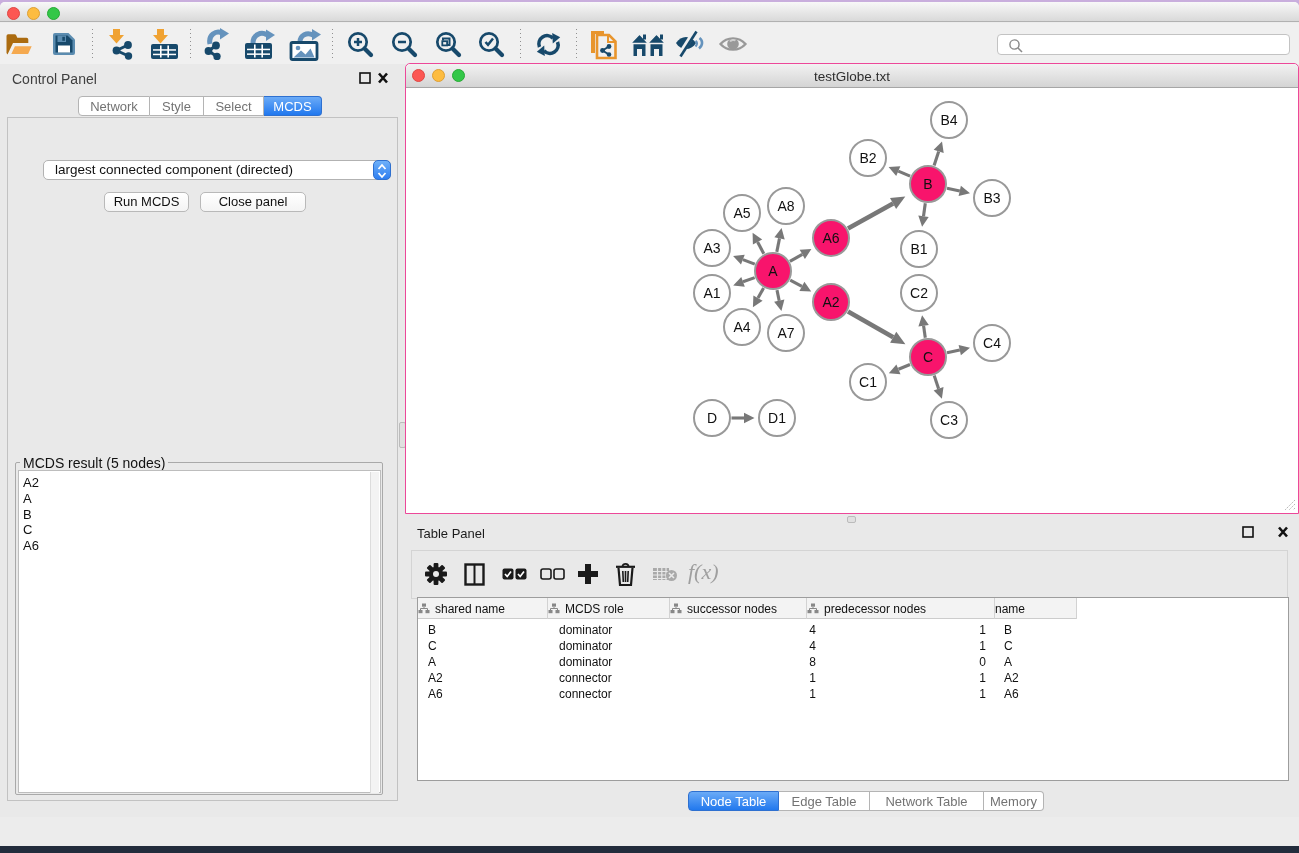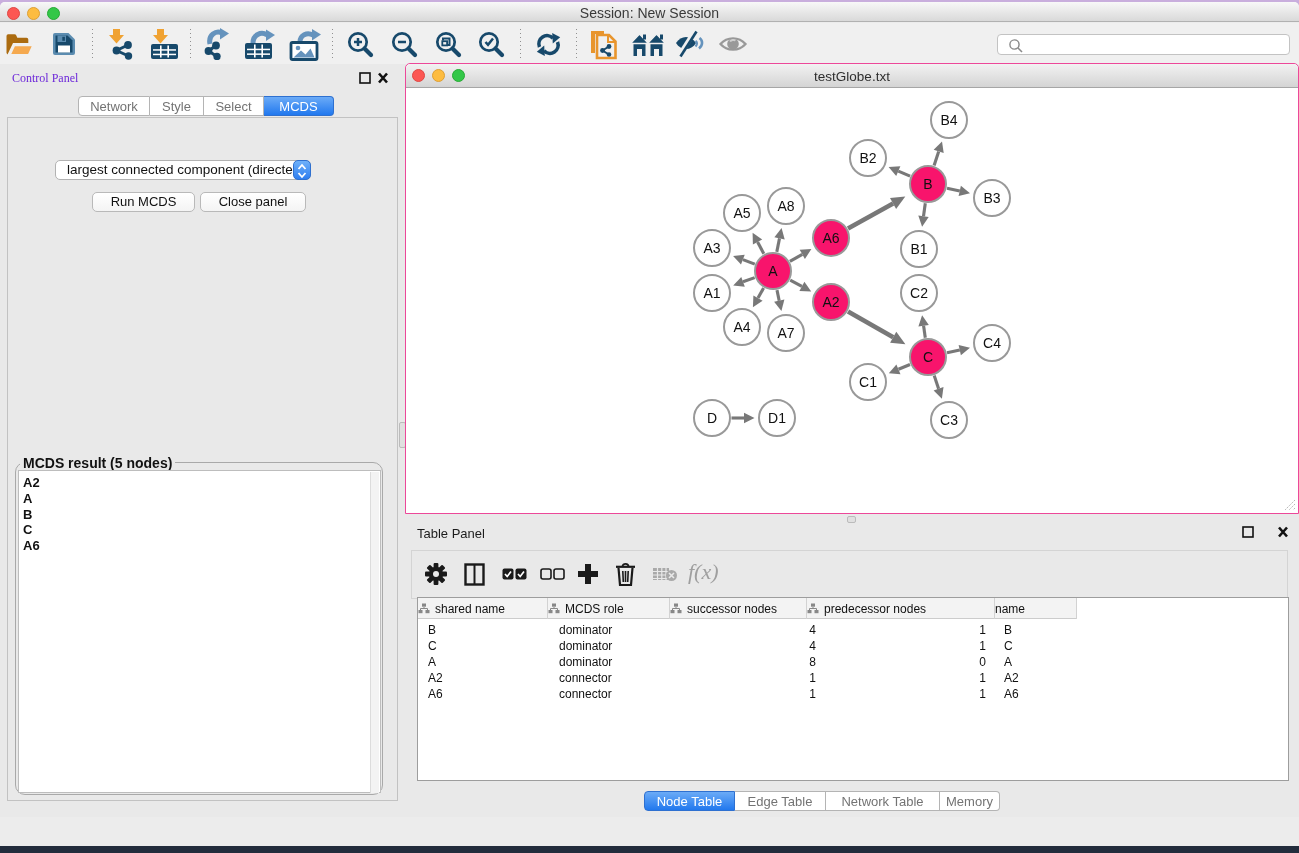--- a/index.html
+++ b/index.html
@@ -16,66 +16,65 @@
 .tl.g { left:47px; background:#33c748; border:1px solid #27aa35; }
 .apptitle { position:absolute; top:3px; left:0; width:100%; text-align:center; font-size:14px; color:#3a3a3a; }
 .toolbar { position:absolute; left:0; top:21px; width:1299px; height:42px; background:#f0f0f0; border-bottom:1px solid #bdbdbd; }
 .tbsep { position:absolute; top:6px; height:29px; width:1px;
   background-image:repeating-linear-gradient(#909090 0 1px, transparent 1px 4px); }
 .ticon { position:absolute; top:0; height:42px; display:flex; align-items:center; justify-content:center; }
 .search { position:absolute; left:997px; top:11px; width:293px; height:21px; background:#fff; border:1px solid #c3c3c3; border-radius:4px; }
 .main { position:absolute; left:0; top:62px; width:1299px; height:753px; background:#e9e9e9; }
 .statusbar { position:absolute; left:0; top:815px; width:1299px; height:29px; background:#ededed; border-top:1px solid #c6c6c6; }
 
-.cp-title { position:absolute; left:12px; top:7px; font-size:12px; color:#6d28d9;font-family:Liberation Serif, serif; }
+.cp-title { position:absolute; left:12px; top:7px; font-size:14px; color:#404040; }
 .panelbox { position:absolute; left:7px; top:53px; width:391px; height:684px; border:1px solid #c2c2c2; background:#e9e9e9; }
 .tabs { position:absolute; top:32px; left:78px; height:20px; display:flex; font-size:13px; }
 .tab { background:#fff; border:1px solid #b4b4b4; border-left:none; color:#737373; display:flex; align-items:center; justify-content:center; }
 .tab.first { border-left:1px solid #b4b4b4; border-radius:4px 0 0 4px; }
 .tab.last { border-radius:0 4px 4px 0; }
 .tab.active { background:linear-gradient(#6babf7,#2178ee); color:#fff; border-color:#2e70d0; }
 .optlabel { position:absolute; top:71px; left:0; width:100%; text-align:center; font-size:14px; color:#111; }
-.dropdown { position:absolute; left:43px; top:96px; width:256px; height:20px; background:#fff; border:1px solid #b2b2b2; border-radius:5px; font-size:13.5px; color:#111; line-height:18px; padding-left:11px;margin-left:12px; }
+.dropdown { position:absolute; left:43px; top:96px; width:348px; height:20px; background:#fff; border:1px solid #b2b2b2; border-radius:5px; font-size:13.5px; color:#111; line-height:18px; padding-left:11px; }
 .dd-btn { position:absolute; right:-1px; top:-1px; width:18px; height:20px; border-radius:5px; background:linear-gradient(#6fb1f9,#2e7ef0); border:1px solid #2e70d0; }
 .btn { position:absolute; height:22px; background:linear-gradient(#ffffff,#f4f4f4); border:1px solid #b9b9b9; border-radius:5px; font-size:13px; color:#111; text-align:center; line-height:20px; }
-.fieldset { position:absolute; left:15px; top:398px; width:368px; height:333px; border:1px solid #a9a9a9; border-radius:10px;font-weight:bold; }
+.fieldset { position:absolute; left:15px; top:398px; width:368px; height:333px; border:1px solid #a9a9a9; border-radius:2px; }
 .fieldset .legend { position:absolute; top:-8px; left:4px; background:#e9e9e9; padding:0 3px; font-size:14px; color:#111; }
 .mlist { position:absolute; left:2px; top:7px; width:363px; height:323px; background:#fff; border:1px solid #bdbdbd; font-size:13px; color:#111; padding-top:4px; }
 .mlist div { height:15.8px; padding-left:4px; }
 .mlist div.mscroll { position:absolute; right:1px; top:1px; width:9px; height:321px; padding:0; background:#f3f3f3; border-left:1px solid #dcdcdc; }
 
 .netwin { position:absolute; left:405px; top:-1px; width:894px; height:451px; background:#fff; border:1px solid #ec4899; border-radius:5px 5px 0 0; }
 .netbar { position:absolute; left:0; top:0; width:100%; height:24px; background:linear-gradient(#f2f2f2,#d4d4d4); border-bottom:1px solid #a6a6a6; border-radius:5px 5px 0 0; }
 .netbar .tl { top:5px; }
 .netbar .tl.r { left:6px; } .netbar .tl.y { left:26px; } .netbar .tl.g { left:46px; }
 .nettitle { position:absolute; top:5px; left:0; width:100%; text-align:center; font-size:13.5px; color:#2e2e2e; }
 
 .tp-title { position:absolute; left:417px; top:462px; font-size:13px; color:#1c1c1c; }
 .tp-toolbar { position:absolute; left:411px; top:486px; width:877px; height:49px; background:#e9e9e9; border:1px solid #d4d4d4; }
 .tp-table { position:absolute; left:417px; top:533px; width:872px; height:184px; background:#fff; border:1px solid #9d9d9d; }
 .thead { position:absolute; left:0; top:0; width:659px; height:21px; background:#f3f3f3; border-bottom:1px solid #cccccc; font-size:12px; color:#111; }
 .th { position:absolute; top:0; height:21px; border-right:1px solid #d2d2d2; display:flex; align-items:center; gap:5px; }
 .trow { position:absolute; font-size:12px; color:#111; height:16px; line-height:16px; }
-.tabs2 { position:absolute; left:644px; top:727px; height:20px; display:flex; font-size:13px; }
+.tabs2 { position:absolute; left:688px; top:727px; height:20px; display:flex; font-size:13px; }
 
 .handle-v { position:absolute; left:399px; top:358px; width:7px; height:26px; background:#e0e0e0; border:1px solid #bbb; border-radius:2px; }
 .handle-h { position:absolute; left:847px; top:452px; width:9px; height:7px; background:#e0e0e0; border:1px solid #bbb; border-radius:2px; }
 .memory { position:absolute; right:9px; top:6px; width:75px; height:23px; background:#f6f6f6; border:1px solid #a8a8a8; font-size:12px; color:#111; }
 .listbtn { position:absolute; left:10px; top:6px; width:27px; height:23px; background:#f6f6f6; border:1px solid #a8a8a8; border-radius:2px; }
 svg text { font-family:"Liberation Sans", sans-serif; }
 </style>
 </head>
 <body>
 <div class="desktop-top"></div>
 <div class="app">
   <div class="titlebar">
     <div class="tl r"></div>
       <div class="tl y"></div>
       <div class="tl g"></div>
-    <div class="apptitle">Session: New Session</div>
   </div>
   <div class="toolbar">
     <div class="ticon" style="left:3px;width:33px">
       <svg width="29" height="23" viewBox="0 0 29 23">
         <path d="M1.5 20 L1.5 3 Q1.5 1.2 3.2 1.2 L9.5 1.2 Q10.8 1.2 11.3 2.4 L12.3 4.8 L21.5 4.8 Q23.3 4.8 23.3 6.6 L23.3 10 L8 10 L2.5 21.5 Z" fill="#ab6b10"></path>
         <path d="M5 21.8 L9.4 12.4 L28 12.4 L23.6 21.8 Z" fill="#f5a94f" stroke="#f0f0f0" stroke-width="1.6"></path>
       </svg>
     </div>
     <div class="ticon" style="left:50px;width:28px">
       <svg width="24" height="24" viewBox="0 0 24 24">
@@ -228,31 +227,31 @@
     <div class="cp-title">Control Panel</div>
     <svg class="abs" style="left:359px;top:8px" width="30" height="12" viewBox="0 0 30 12">
       <rect x="1" y="1" width="10" height="10" fill="none" stroke="#111" stroke-width="1.6"></rect>
       <path d="M20 1.5 L28 10.5 M28 1.5 L20 10.5" stroke="#111" stroke-width="2.6"></path>
     </svg>
     <div class="panelbox"></div>
     <div class="tabs">
       <div class="tab first" style="width:72px">Network</div>
       <div class="tab" style="width:54px">Style</div>
       <div class="tab" style="width:60px">Select</div>
-      <div class="tab active last" style="width:70px">MCDS</div>
+      <div class="tab active last" style="width:58px">MCDS</div>
     </div>
     <div class="dropdown">largest connected component (directed)
       <div class="dd-btn">
         <svg width="16" height="20" viewBox="0 0 16 20" style="position:absolute;left:0px;top:0px">
           <path d="M4.5 8 L8 4 L11.5 8" fill="none" stroke="#fff" stroke-width="1.8"></path>
           <path d="M4.5 12 L8 16 L11.5 12" fill="none" stroke="#fff" stroke-width="1.8"></path>
         </svg>
       </div>
     </div>
-    <div class="btn" style="left:92px;top:128px;width:103px;height:20px;line-height:18px">Run MCDS</div>
+    <div class="btn" style="left:104px;top:128px;width:85px;height:20px;line-height:18px">Run MCDS</div>
     <div class="btn" style="left:200px;top:128px;width:106px;height:20px;line-height:18px">Close panel</div>
     <div class="fieldset">
       <div class="legend">MCDS result (5 nodes)</div>
       <div class="mlist">
         <div>A2</div>
           <div>A</div>
           <div>B</div>
           <div>C</div>
           <div>A6</div>
         <div class="mscroll"></div>

